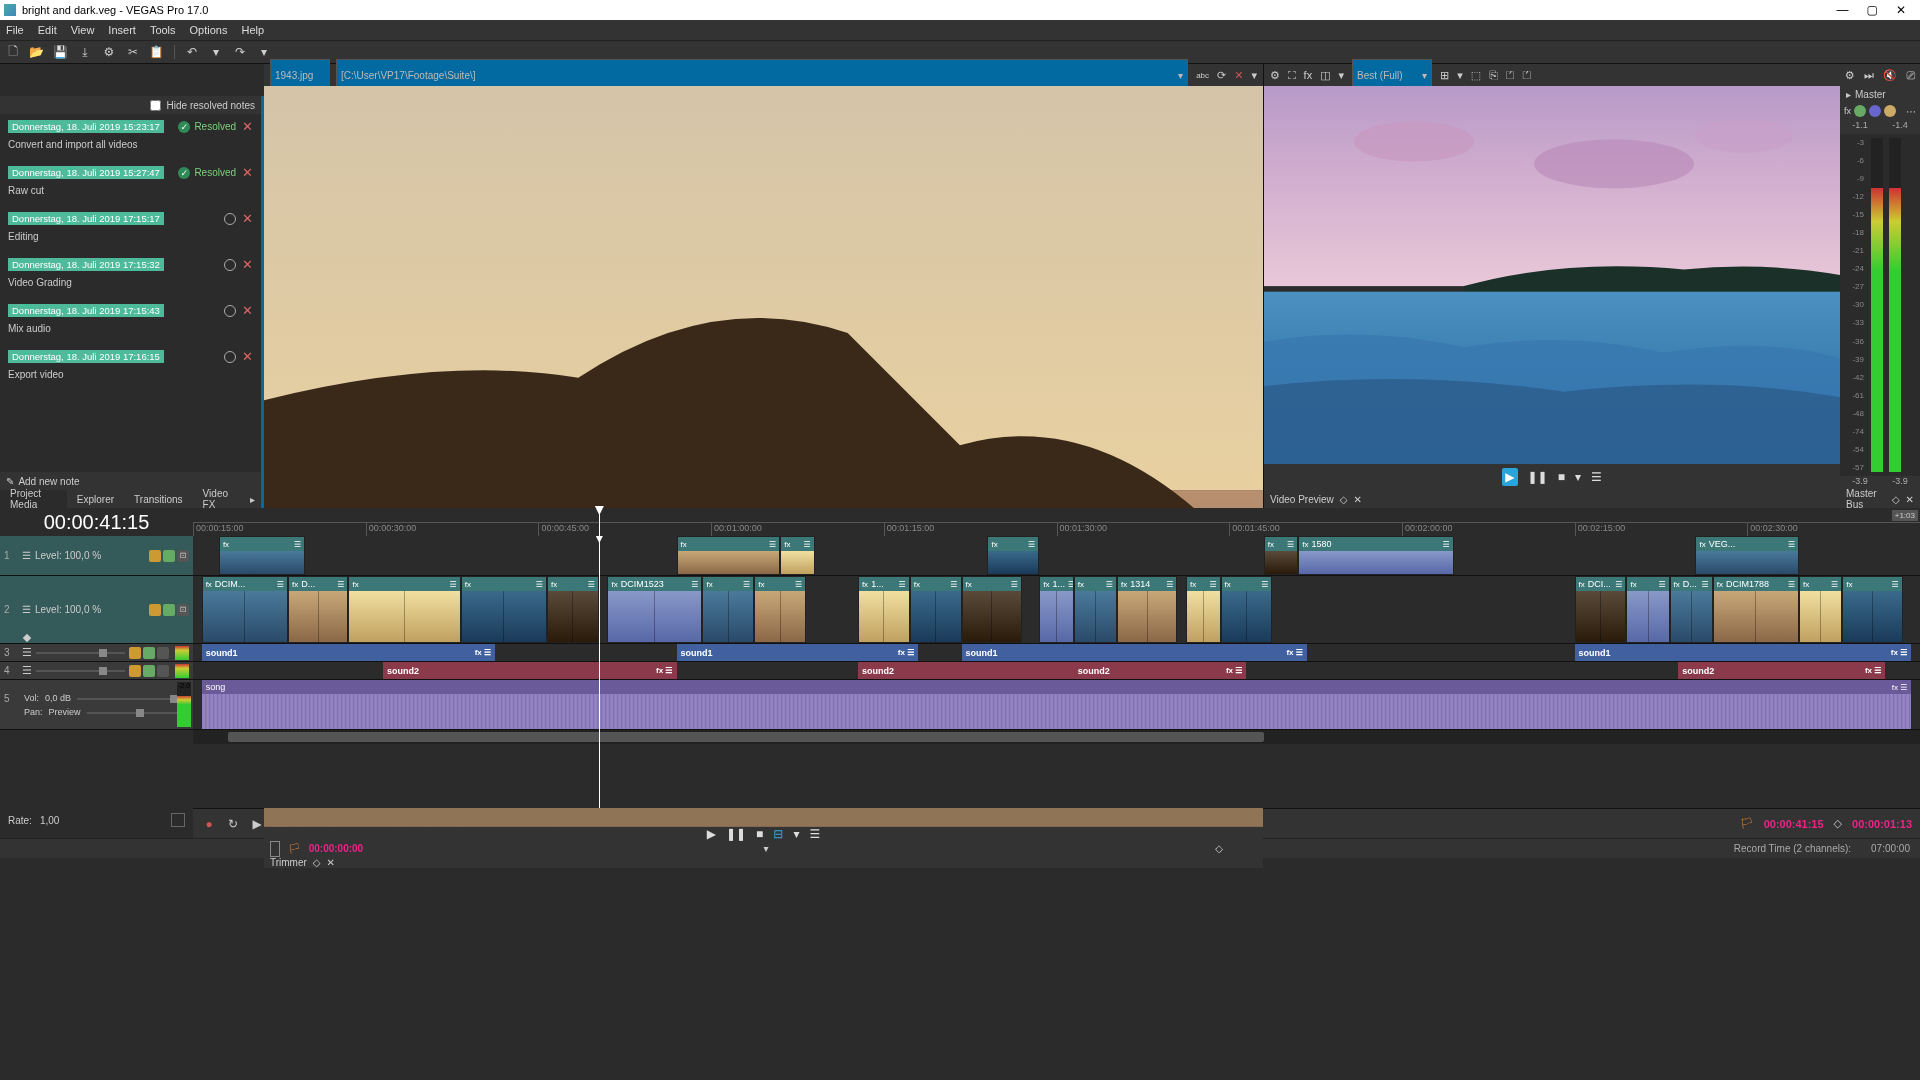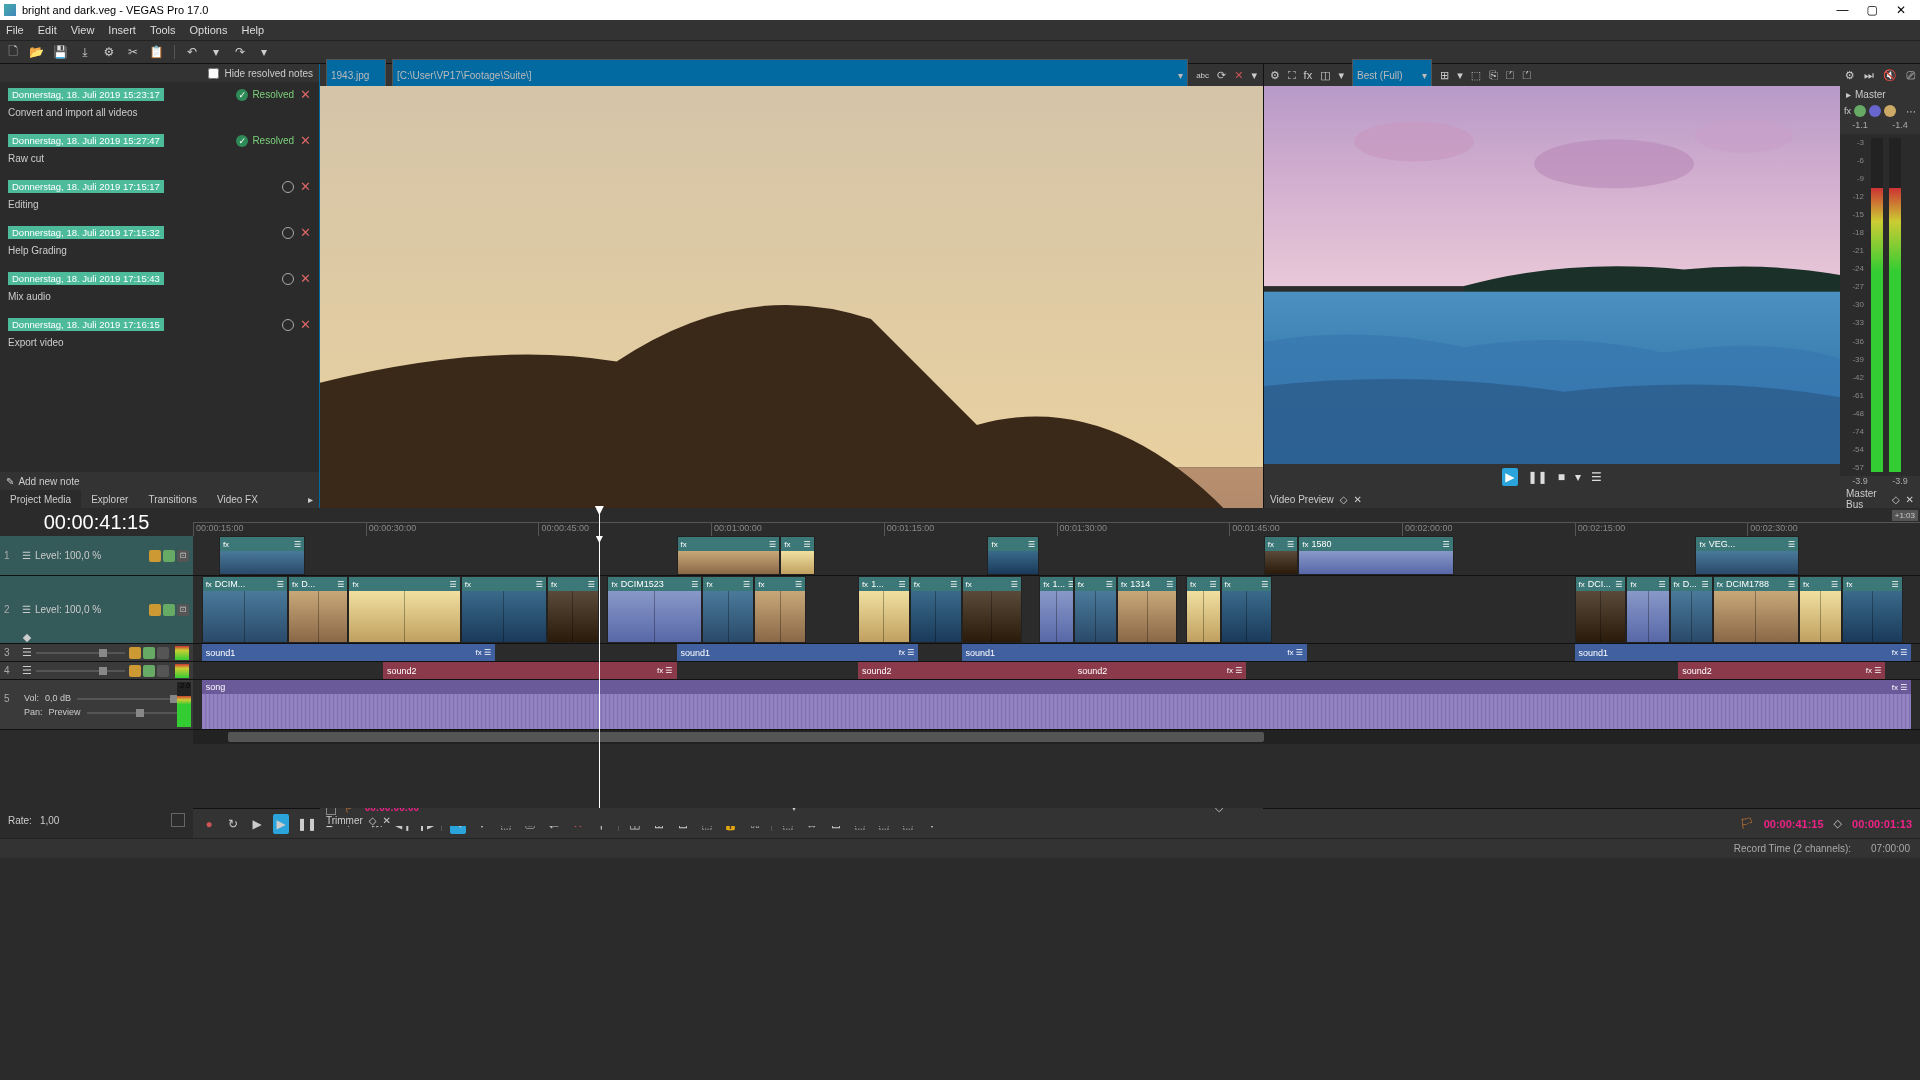--- a/index.html
+++ b/index.html
@@ -6,21 +6,21 @@
 body { background: #2b2b2b; color: #ccc; font-size: 11px; overflow: hidden; width: 1920px; height: 1080px; }
 .titlebar { background: #fff; color: #000; height: 20px; display: flex; align-items: center; padding: 0 4px; font-size: 11px; }
 .titlebar .logo { width: 12px; height: 12px; background: linear-gradient(135deg,#4aa,#48b); margin-right: 6px; }
 .titlebar .winbtns { margin-left: auto; display: flex; gap: 18px; padding-right: 10px; font-size: 12px; }
 .menubar { background: #333; height: 20px; display: flex; align-items: center; padding: 0 6px; font-size: 11px; color: #ddd; }
 .menubar span { margin-right: 14px; cursor: default; }
 .toolbar { background: #333; height: 24px; display: flex; align-items: center; padding: 0 6px; gap: 10px; border-top: 1px solid #222; border-bottom: 1px solid #111; }
 .toolbar .tbtn { width: 14px; height: 14px; display: flex; align-items: center; justify-content: center; color: #ccc; font-size: 12px; }
 .sep { width: 1px; height: 14px; background: #555; }
 .main-row { display: flex; height: 444px; }
-.notes-panel { width: 320px; background: #2b2b2b; display: flex; flex-direction: column; border-right: 1px solid #0369a1; }
+.notes-panel { width: 264px; background: #2b2b2b; display: flex; flex-direction: column; border-right: 3px solid #0369a1; margin-top: 32px; }
 .notes-header { background: #333; height: 18px; display: flex; align-items: center; padding: 0 6px; font-size: 10px; justify-content: flex-end; gap: 6px; }
 .notes-header input[type=checkbox]{ width:11px; height:11px; }
 .notes-list { flex: 1; overflow: hidden; }
 .note-item { padding: 6px 8px 10px; }
 .note-head { display: flex; align-items: center; gap: 6px; }
 .note-ts { background: #4dbb9a; color: #fff; font-size: 9.5px; padding: 1px 4px; }
 .note-status { margin-left: auto; display: flex; align-items: center; gap: 6px; }
 .resolved-badge { color: #7bd17b; font-size: 10px; display: flex; align-items: center; gap: 4px; }
 .check-ico { width: 12px; height: 12px; border-radius: 50%; background: #2e8b57; color: #fff; display:flex; align-items:center; justify-content:center; font-size:9px; }
 .circle-ico { width: 12px; height: 12px; border-radius: 50%; border: 1.5px solid #aaa; }
@@ -78,21 +78,21 @@
 .track-hd .tnum { width:14px; font-size:10px; color:#aaa; }
 .track-hd .tlabel { font-size:10px; color:#ccc; flex:1; }
 .track-hd .tbtns { display:flex; gap:2px; }
 .track-hd .tb { width:12px; height:12px; background:#555; font-size:8px; display:flex; align-items:center; justify-content:center; border-radius:2px; }
 .track-hd .tb.g { background:#6a6; }
 .track-hd .tb.o { background:#c93; }
 .tracks-body { flex:1; background:#2b2b2b; position:relative; overflow:hidden; }
 .track-row { border-bottom:1px solid #111; position:relative; }
 .track-row.video { height:40px; }
 .track-row.video2 { height:68px; }
-.track-row.audio { height:18px; }
+.track-row.audio { height:18px;font-weight:bold; }
 .track-row.music { height:50px; }
 .clip { position:absolute; top:0; bottom:0; border:1px solid #222; }
 .clip-hd { height:14px; background:#4a8a8a; font-size:9px; color:#fff; padding:0 3px; display:flex; align-items:center; gap:3px; overflow:hidden; }
 .clip-hd .cicon { font-size:8px; }
 .clip-body { position:absolute; top:14px; bottom:0; left:0; right:0; background:#234040; }
 .clip.teal .clip-hd { background:#3d7878; }
 .clip.teal .clip-body { background:#1a3535; }
 .audio-clip { position:absolute; top:0; bottom:0; }
 .audio-clip.blue { background:#4060a0; }
 .audio-clip.red { background:#8a3a4a; }
@@ -188,21 +188,21 @@
     <div class="note-text">Editing</div>
         </div>
         <div class="note-item">
           <div class="note-head">
             <span class="note-ts">Donnerstag, 18. Juli 2019 17:15:32</span>
     <div class="note-status">
               <span class="circle-ico"></span>
     <span class="x-ico">✕</span>
             </div>
           </div>
-    <div class="note-text">Help Grading</div>
+    <div class="note-text">Video Grading</div>
         </div>
         <div class="note-item">
           <div class="note-head">
             <span class="note-ts">Donnerstag, 18. Juli 2019 17:15:43</span>
     <div class="note-status">
               <span class="circle-ico"></span>
     <span class="x-ico">✕</span>
             </div>
           </div>
     <div class="note-text">Mix audio</div>

